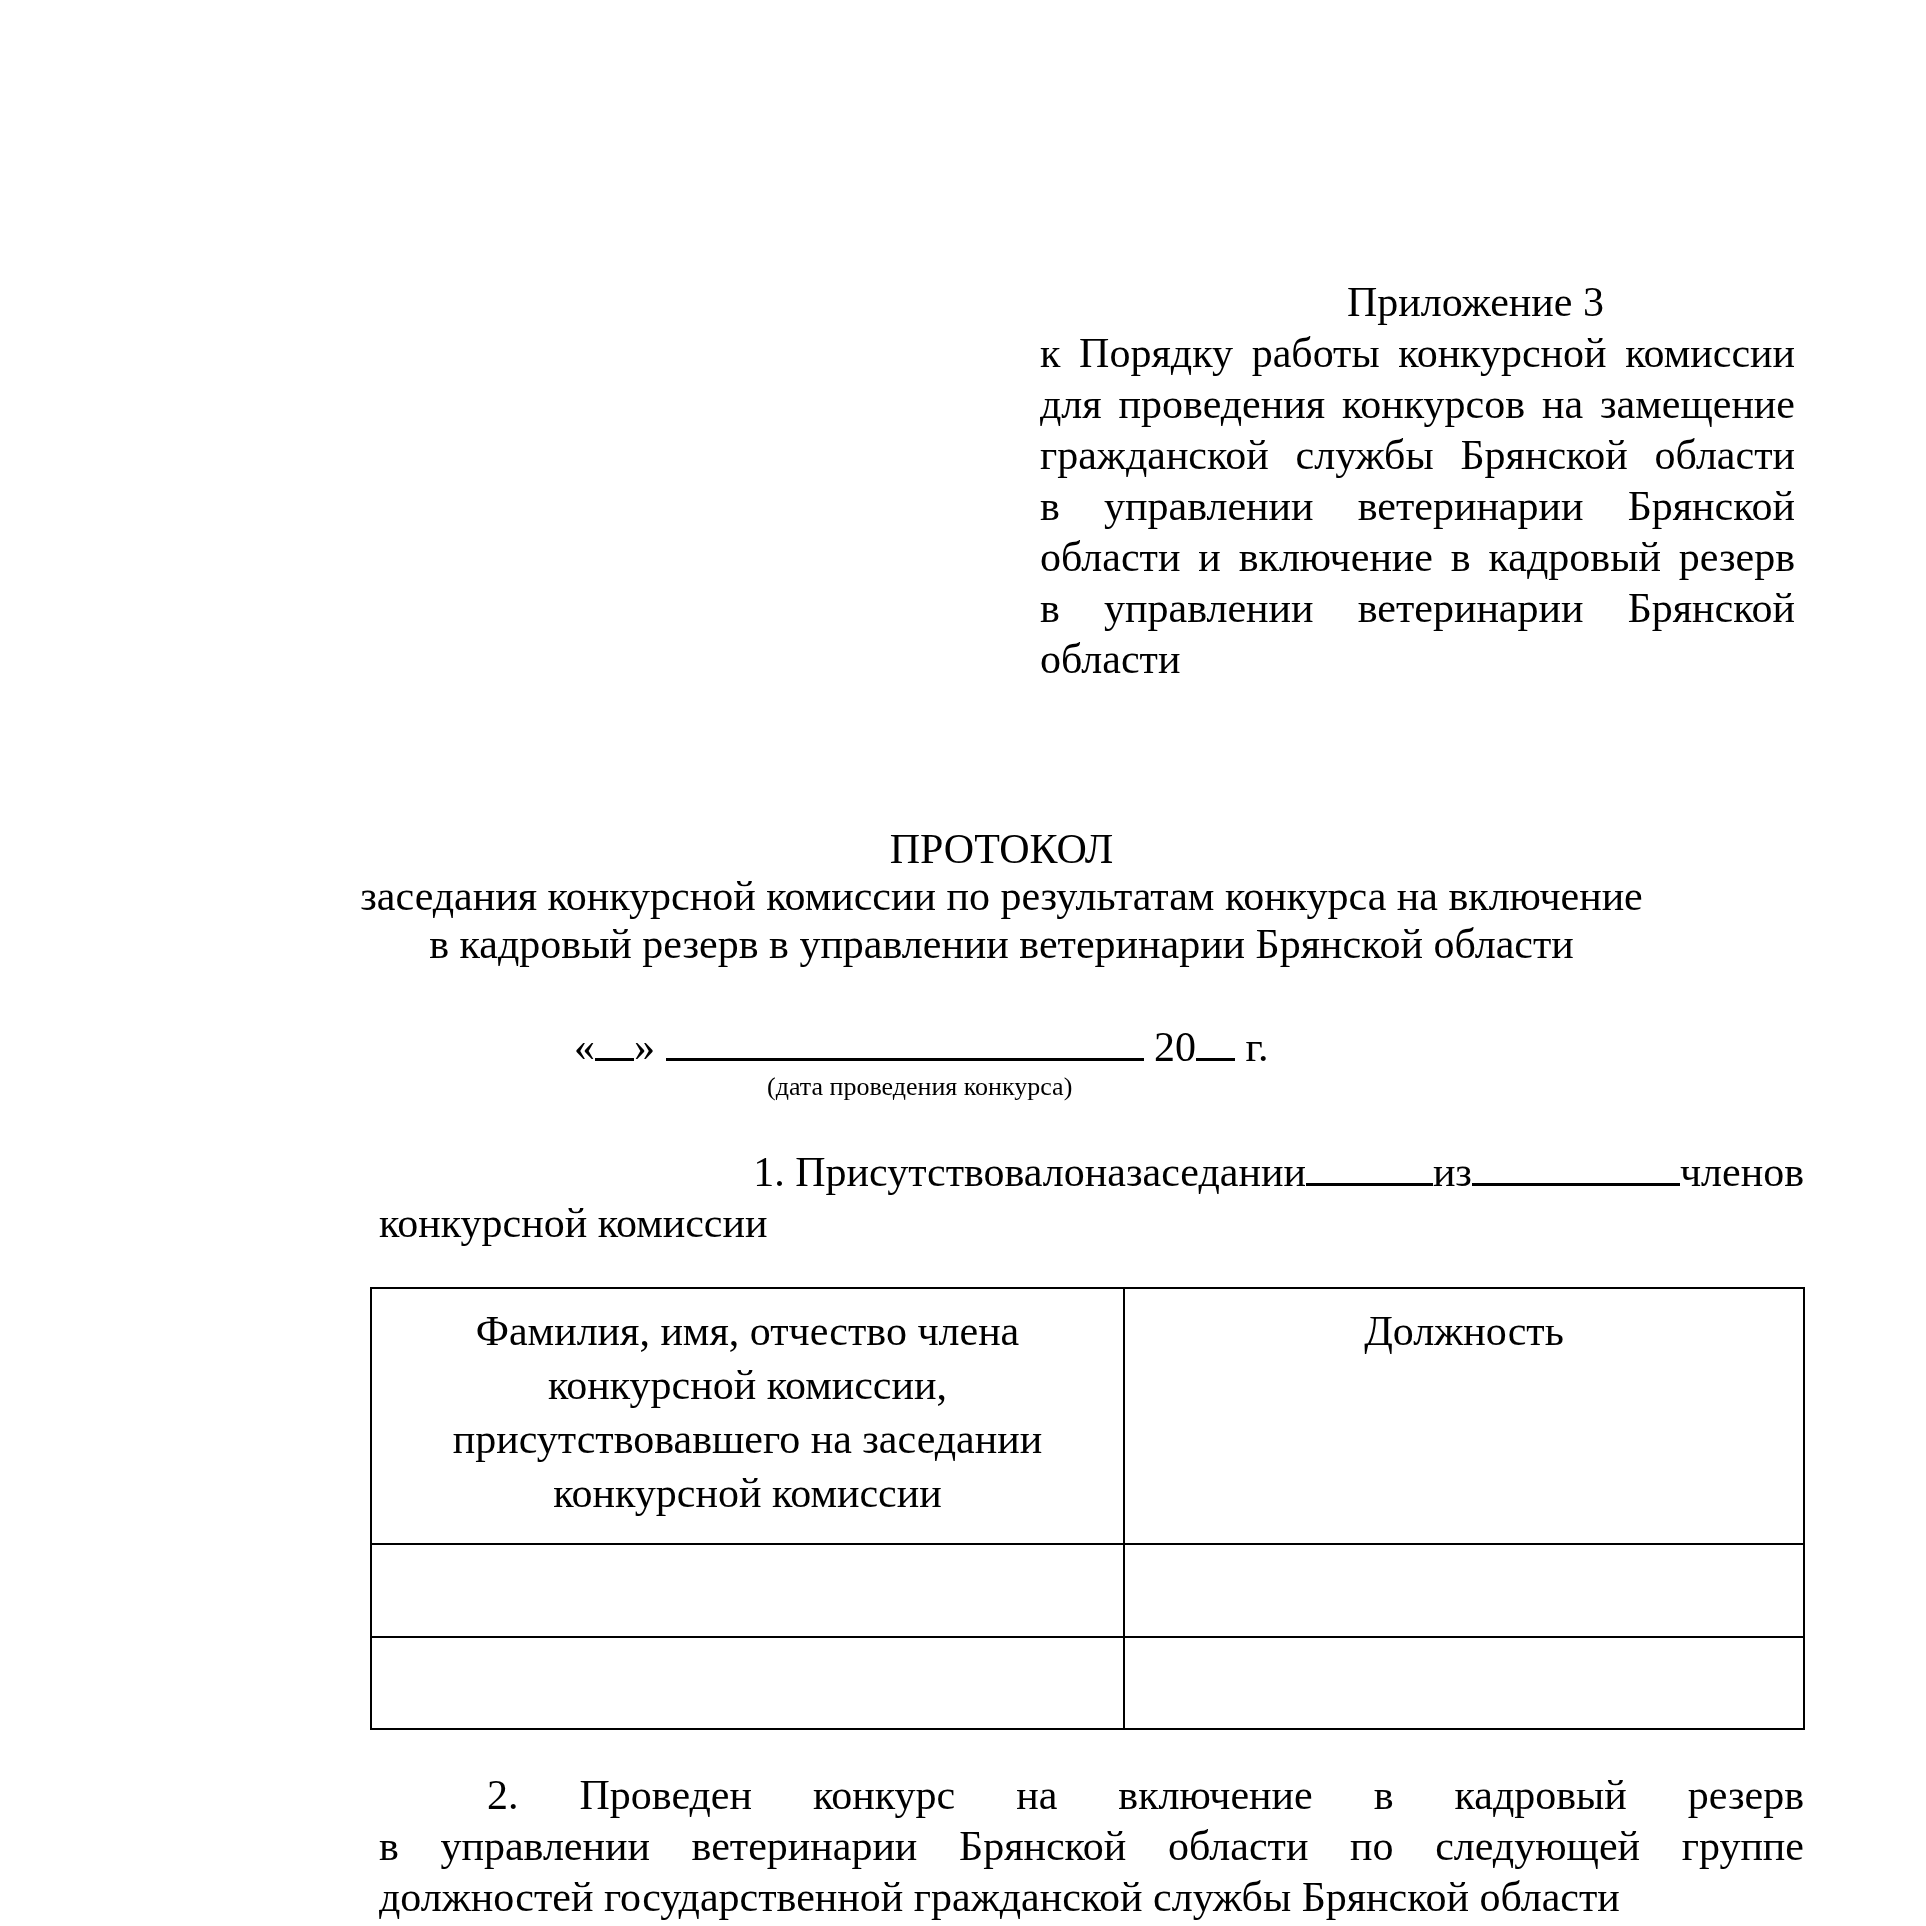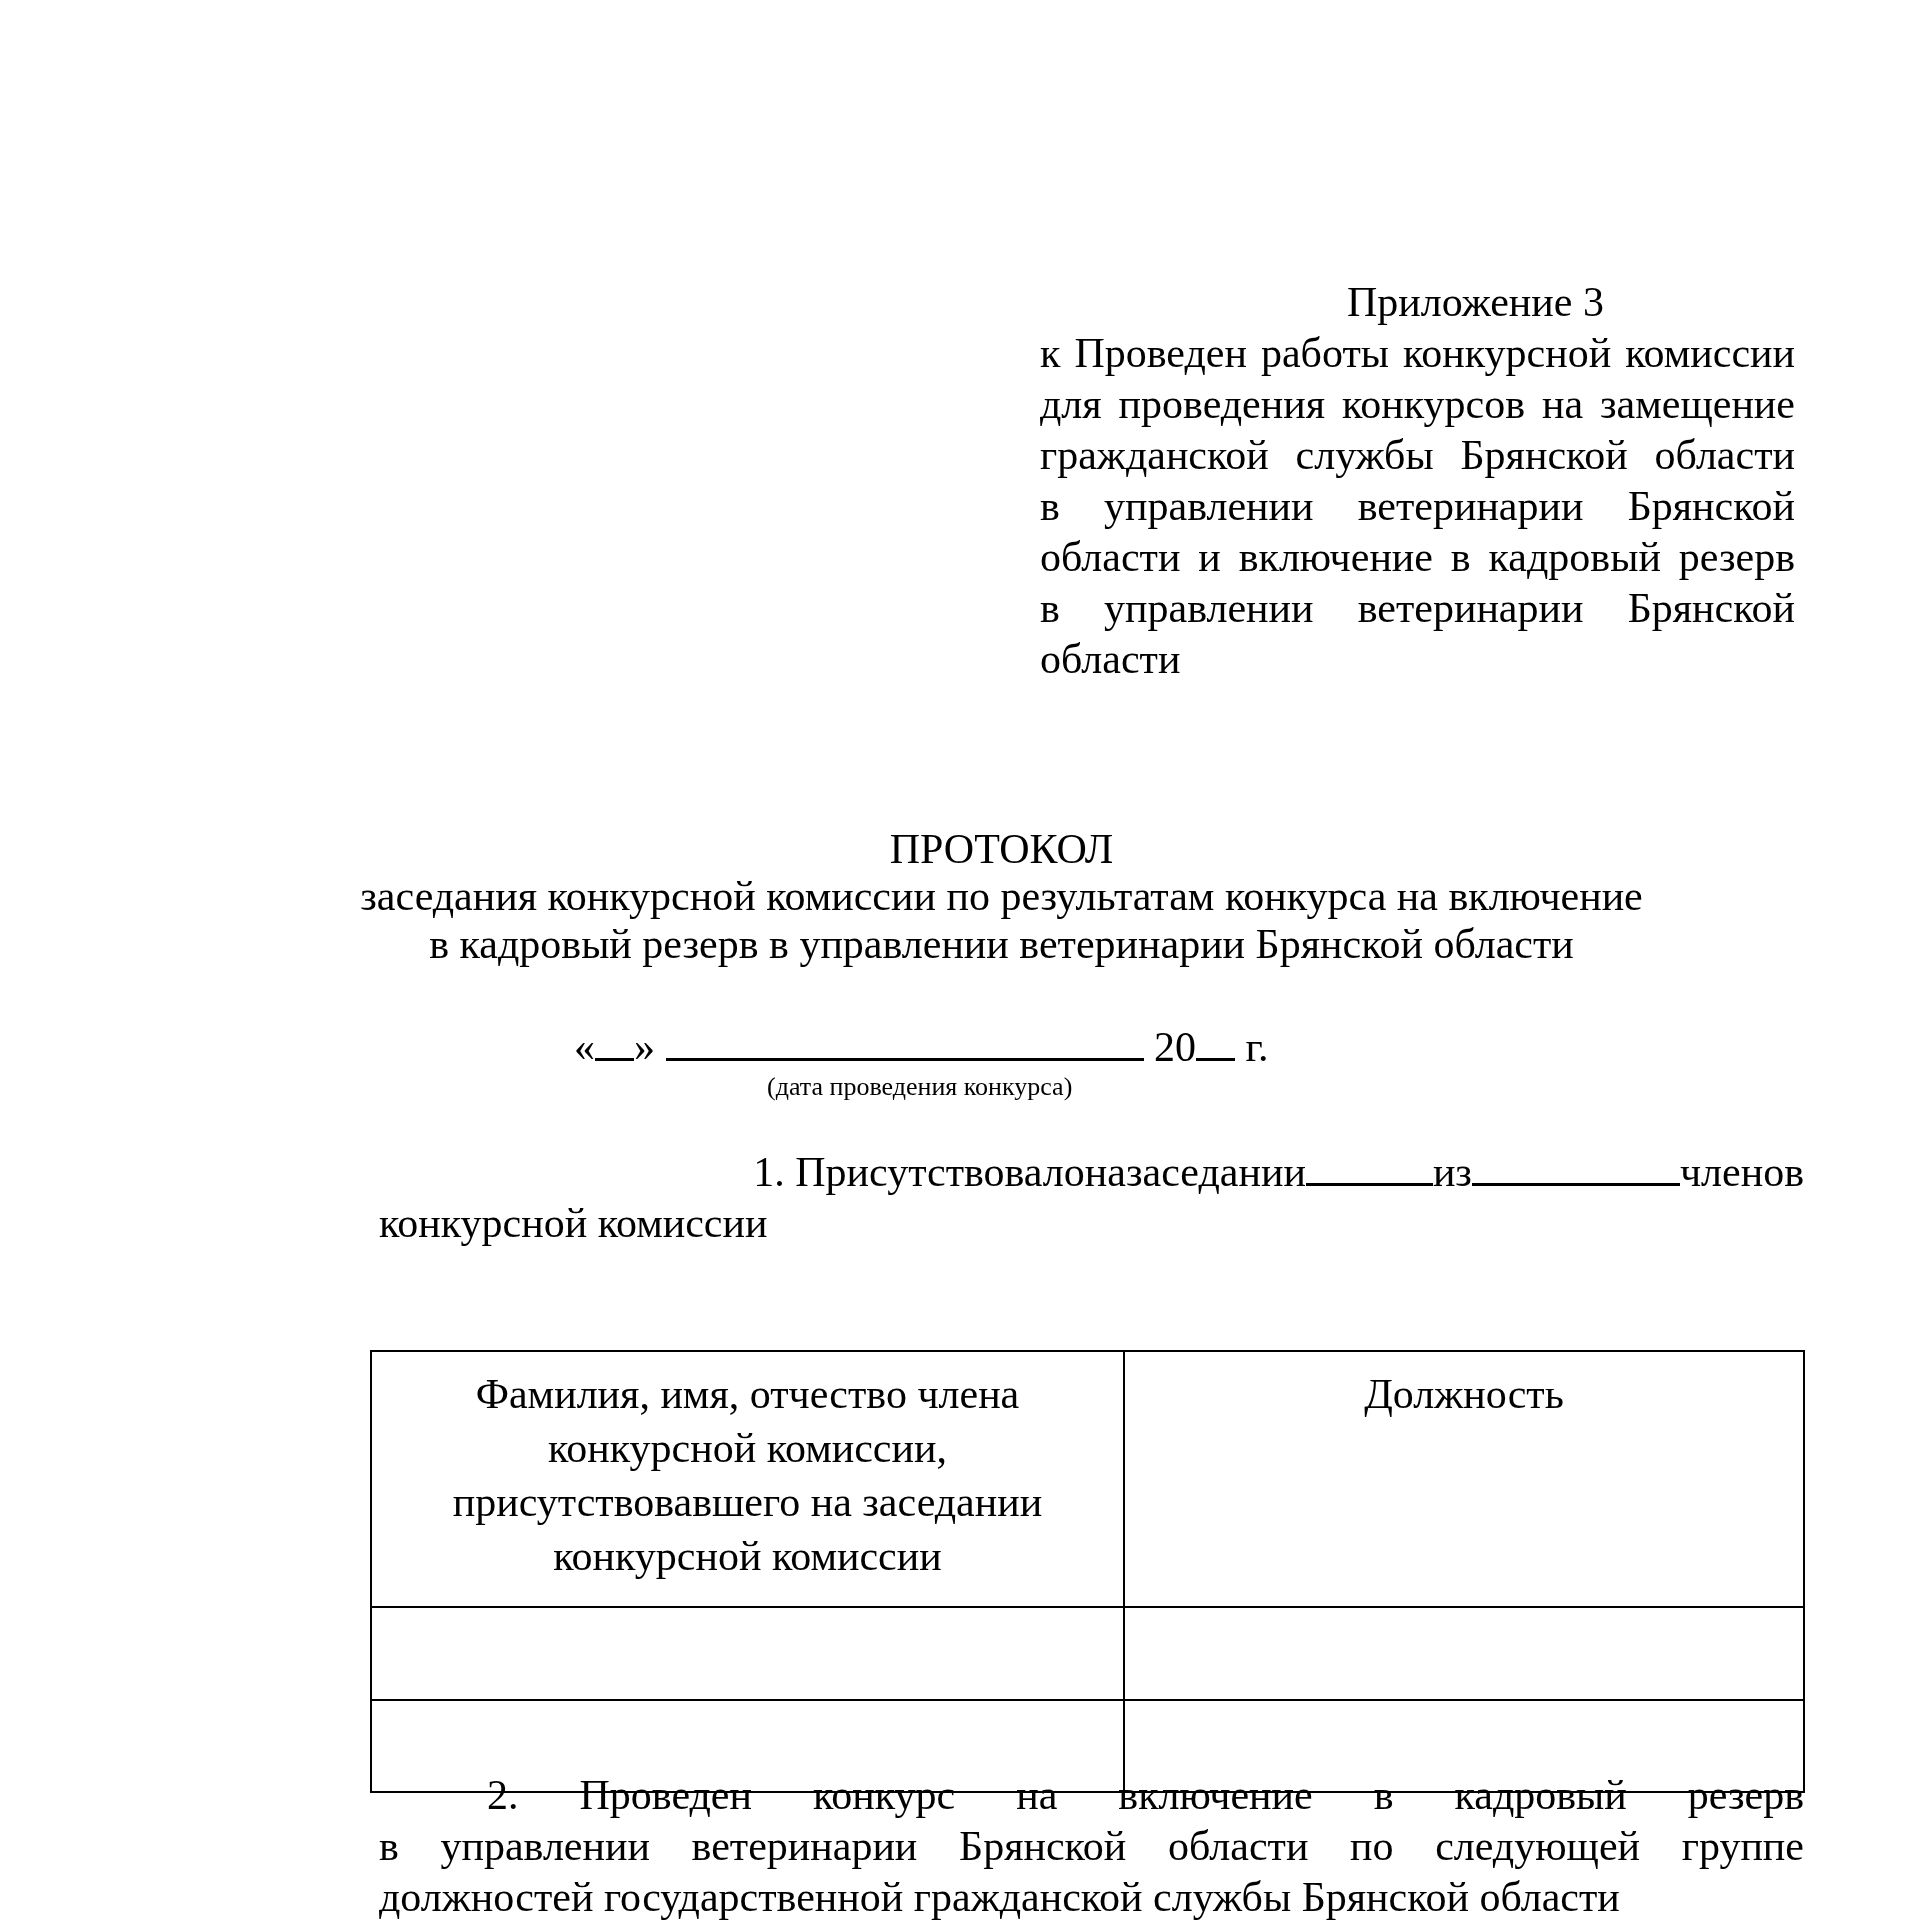--- a/index.html
+++ b/index.html
@@ -99,21 +99,21 @@
     table.doc td, table.doc th {
       border: 2.3px solid #000;
       font-weight: normal;
       vertical-align: top;
       text-align: center;
       padding: 15.4px 19px 0 19px;
       line-height: 54px;
     }
     .t1 {
       left: 370px;
-      top: 1350px;
+      top: 1287px;
       width: 1433px;
     }
     .t1 th { height: 239px; }
     .t1 td { height: 75px; }
 
     
     .sec2 {
       left: 379px;
       top: 1770px;
       width: 1425px;
@@ -124,21 +124,21 @@
       white-space: nowrap;
     }
     .sec2 .line.first { padding-left: 108px; }
     .sec2 .line.last { text-align-last: left; }
   </style>
 </head>
 <body>
 
 <div class="abs appendix">
   <div class="appendix-title">Приложение 3</div>
-  <div class="appendix-line">к Проведен работы конкурсной комиссии</div>
+  <div class="appendix-line">к Порядку работы конкурсной комиссии</div>
   <div class="appendix-line">для проведения конкурсов на замещение</div>
   <div class="appendix-line">гражданской службы Брянской области</div>
   <div class="appendix-line">в управлении ветеринарии Брянской</div>
   <div class="appendix-line">области и включение в кадровый резерв</div>
   <div class="appendix-line">в управлении ветеринарии Брянской</div>
   <div class="appendix-line last">области</div>
 </div>
 
 <div class="abs protocol-title">ПРОТОКОЛ</div>
 <div class="abs protocol-sub" style="top:871px;">заседания конкурсной комиссии по результатам конкурса на включение</div>

